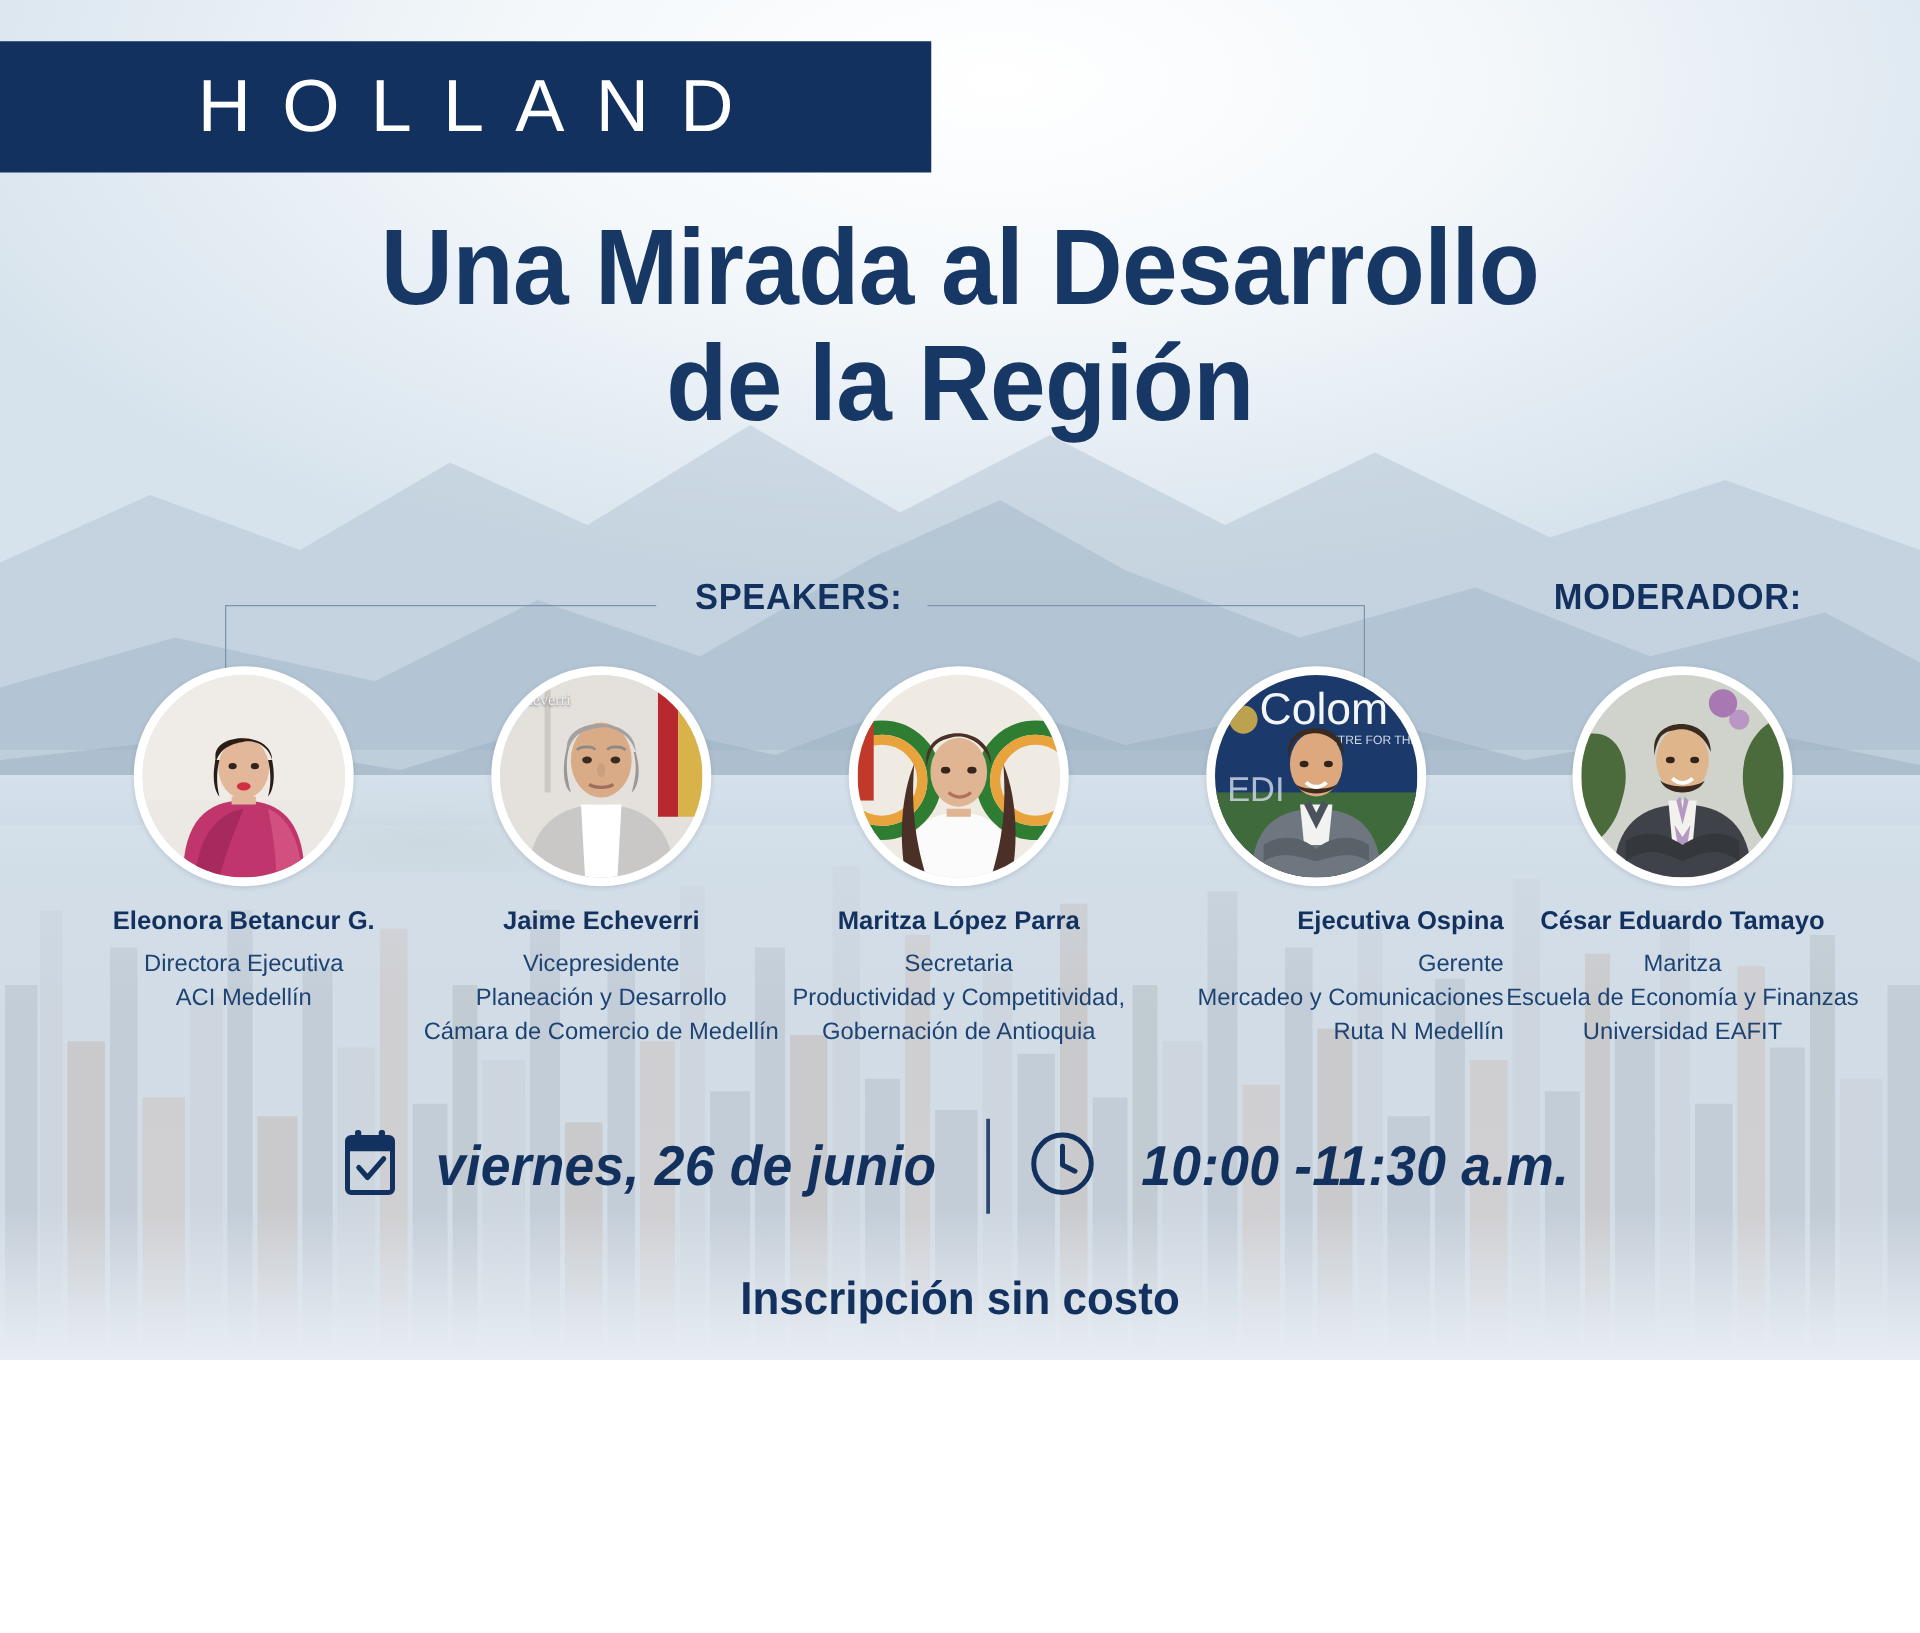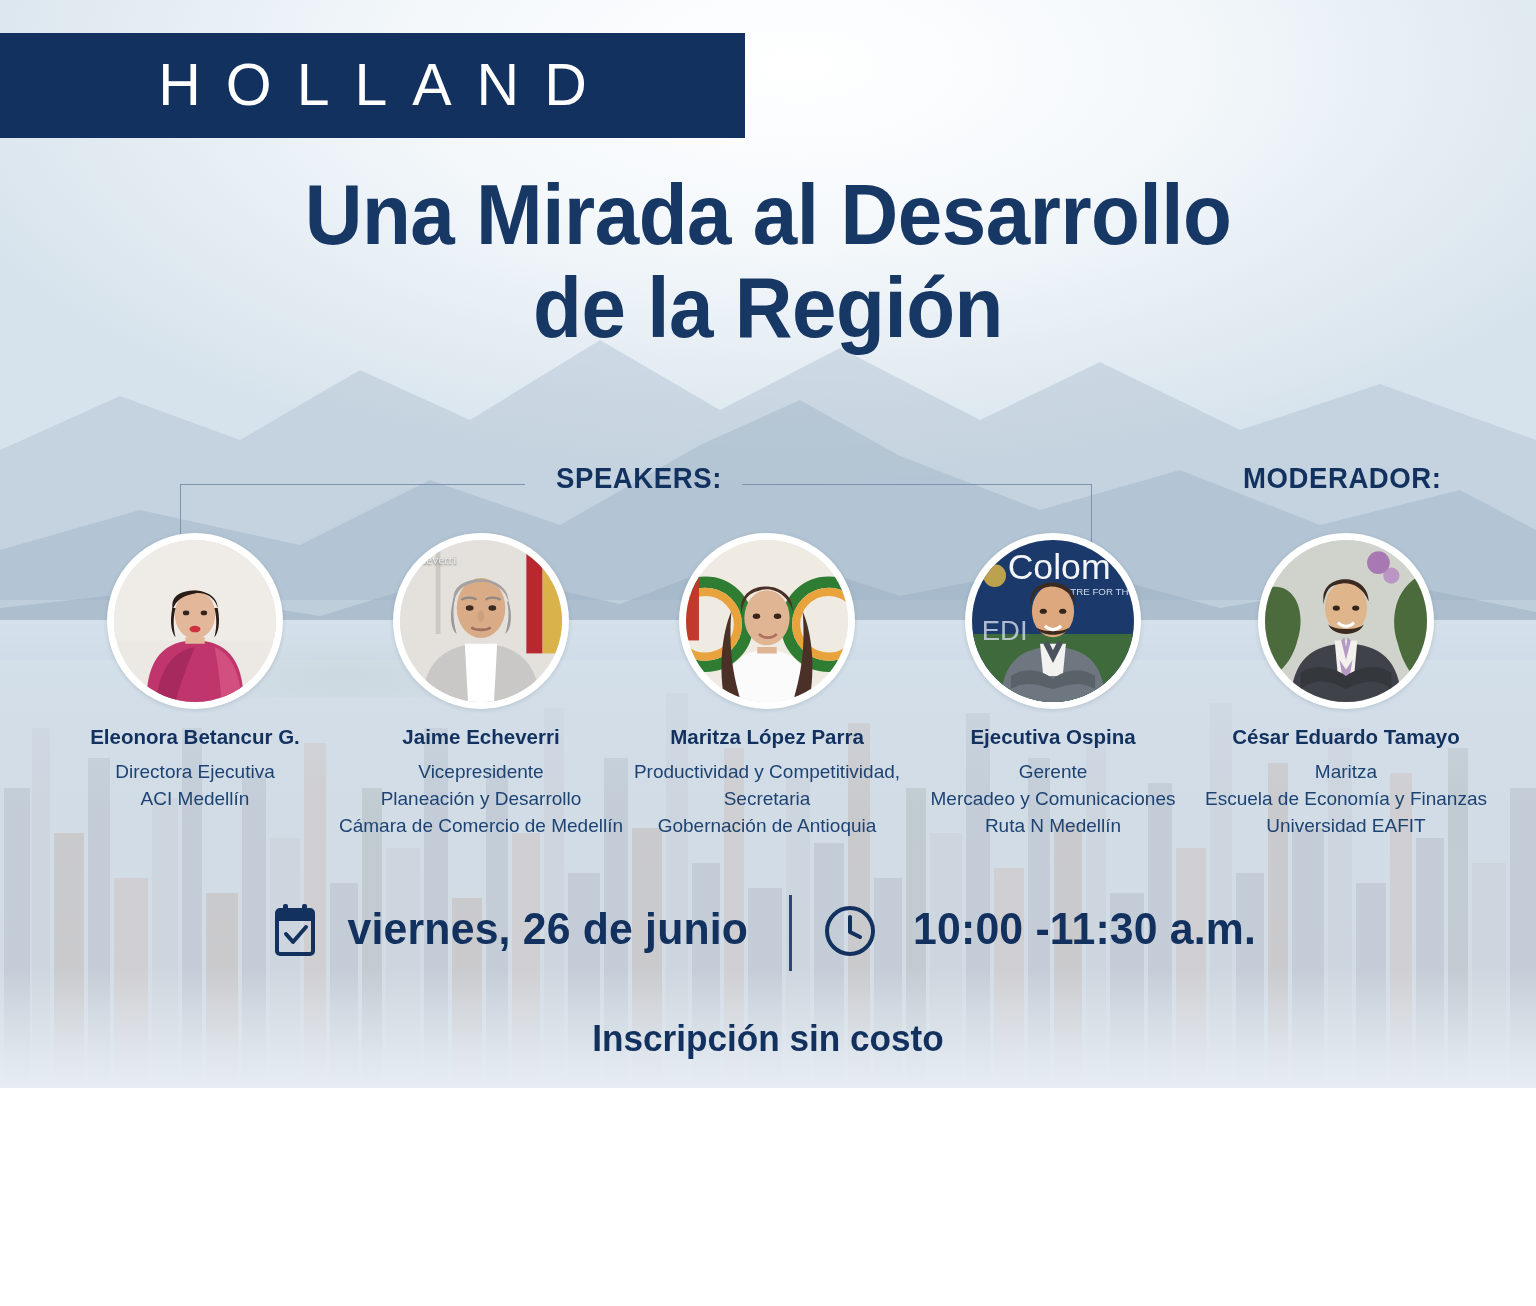--- a/index.html
+++ b/index.html
@@ -78,21 +78,21 @@
   .ph .scene{position:absolute;inset:0;}
   .nm{margin-top:16px;color:#12315f;font-weight:bold;font-size:20.5px;line-height:1.2;
       font-family:"Liberation Sans",sans-serif;}
   .rl{margin-top:9px;color:#1d4373;font-size:19px;line-height:1.42;font-family:"Liberation Sans",sans-serif;}
   .rl div{white-space:nowrap;}
   .vcname{position:absolute;left:6px;top:12px;color:#e9edf1;font-size:13px;
           font-family:Liberation Serif, serif;text-shadow:0 1px 2px rgba(0,0,0,.5);z-index:5;}
 
   
   .dtrow{position:absolute;left:0;top:895px;width:1536px;z-index:12;display:flex;align-items:center;justify-content:center;gap:0;}
-  .dtitem{display:flex;align-items:flex-start;}
+  .dtitem{display:flex;align-items:center;font-style:italic;}
   .dtxt{color:#12315f;font-weight:bold;font-size:45px;letter-spacing:.2px;
         font-family:"Liberation Sans Narrow","Liberation Sans",sans-serif;transform:scaleX(.95);}
   .vdiv{width:3px;height:76px;background:#2a4872;margin:0 30px;}
   .ico{flex:none;}
   .freetxt{position:absolute;left:0;top:1018px;width:1536px;text-align:center;z-index:12;
     color:#12315f;font-weight:bold;font-size:37px;font-family:"Liberation Sans Narrow","Liberation Sans",sans-serif;
     transform:scaleX(.95);}
 
   
   .footer{position:absolute;left:0;top:1088px;width:1536px;height:218px;background:#ffffff;z-index:20;}
@@ -349,27 +349,27 @@
           <ellipse cx="50" cy="48" rx="14" ry="17" fill="#e0b593"></ellipse>
           <path d="M34,42 C34,24 66,24 66,44 C62,32 52,29 46,31 C38,33 36,36 34,46 Z" fill="#4a3026"></path>
           <ellipse cx="43.5" cy="47" rx="2.3" ry="1.7" fill="#38261c"></ellipse>
           <ellipse cx="56.5" cy="47" rx="2.3" ry="1.7" fill="#38261c"></ellipse>
           <path d="M45,58 C48,61 53,61 56,58" stroke="#b0715e" stroke-width="1.6" fill="none"></path>
           <path d="M44,66 L56,66 L56,70 L44,70 Z" fill="#e0b593"></path>
         </svg>
       </div>
       <div class="nm">Maritza López Parra</div>
       <div class="rl">
+        <div>Secretaria</div>
         <div>Productividad y Competitividad,</div>
-        <div>Secretaria</div>
         <div>Gobernación de Antioquia</div>
       </div>
     </div>
 
-    <div class="person" style="left:903px;">
+    <div class="person" style="left:903px;text-align:right;">
       <div class="ph">
         <svg class="scene" viewBox="0 0 100 100" preserveAspectRatio="xMidYMid slice">
           <rect width="100" height="100" fill="#1b3a6b"></rect>
           <rect x="0" y="58" width="100" height="42" fill="#3f6b3c"></rect>
           <text x="22" y="24" font-family="Liberation Sans, sans-serif" font-size="22" fill="#ffffff" opacity=".95">Colom</text>
           <text x="48" y="34" font-family="Liberation Sans, sans-serif" font-size="6" fill="#cfd9e8">CENTRE FOR THE FOURTH INDUSTRIAL</text>
           <circle cx="14" cy="22" r="7" fill="#d8b44a" opacity=".85"></circle>
           <text x="6" y="62" font-family="Liberation Sans, sans-serif" font-size="17" fill="#d4dced" opacity=".8">EDI</text>
           <path d="M18,100 C18,76 30,66 50,66 C70,66 82,76 82,100 Z" fill="#6e7780"></path>
           <path d="M42,64 L58,64 L56,84 L44,84 Z" fill="#f2f2f0"></path>

